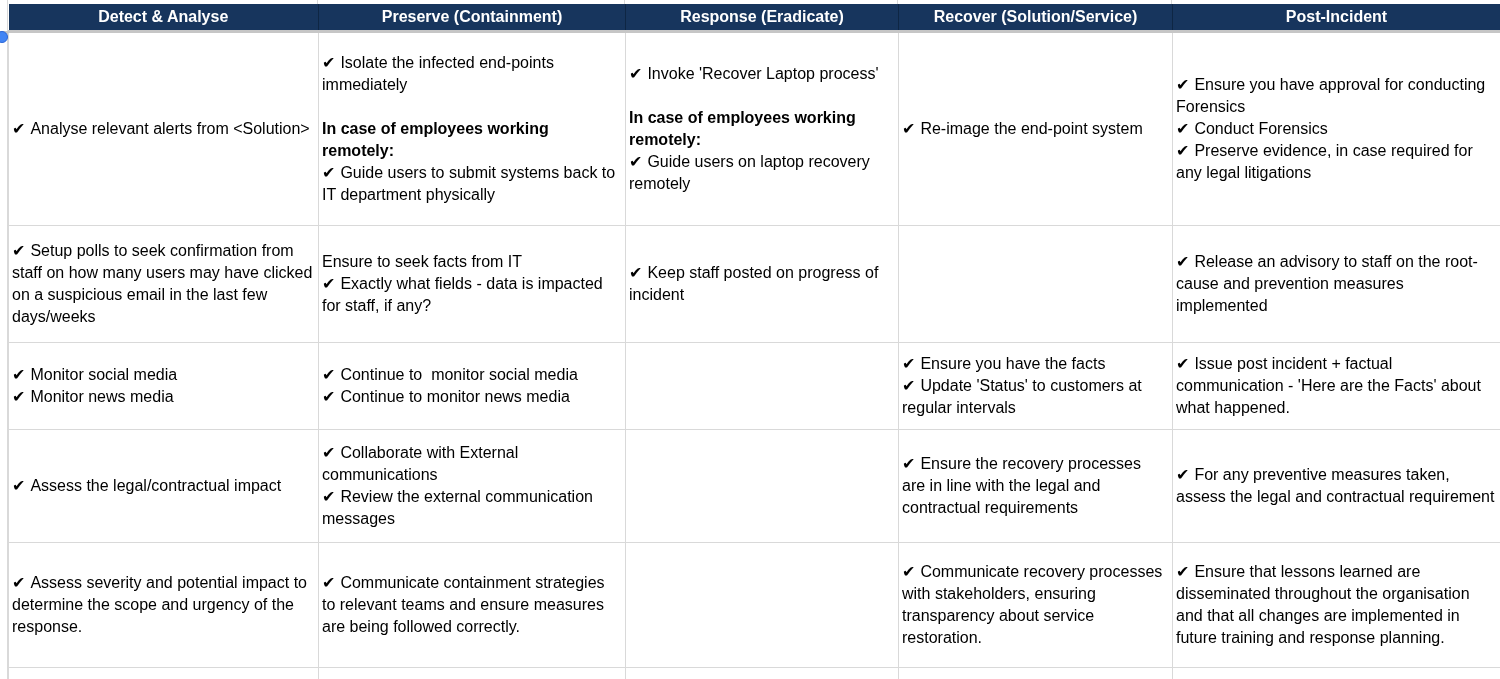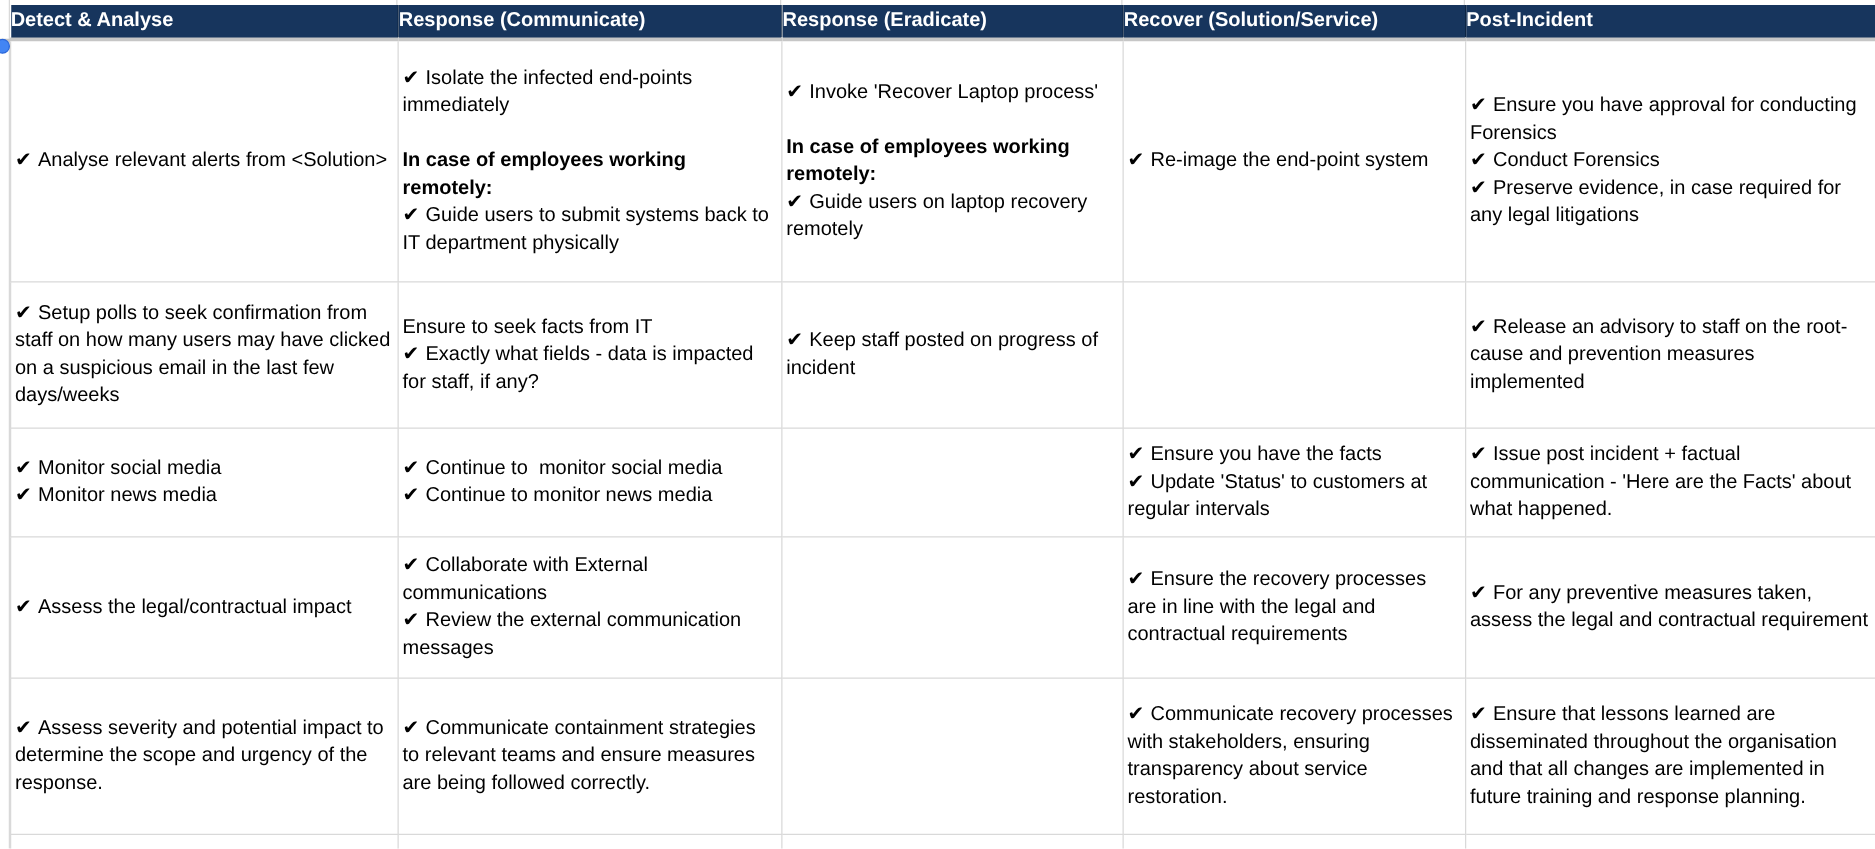--- a/index.html
+++ b/index.html
@@ -22,21 +22,21 @@
   
   .left-sliver{position:absolute;top:4px;left:0;width:8px;height:675px;background:#ffffff;border-right:1px solid var(--gridline);}
   .sliver-band{position:absolute;top:31px;left:0;width:8px;height:3px;background:var(--frozen-band);}
 
   .selection-handle{position:absolute;top:31px;left:-4px;width:12px;height:12px;border-radius:50%;
     background:var(--handle);border:1px solid #2a66d8;z-index:6;}
 
   .sheet{position:absolute;top:4px;left:8px;}
   table{border-collapse:collapse;table-layout:fixed;width:1492px;}
   thead tr{height:27px;}
-  thead th{background:var(--header-bg);color:#ffffff;font-weight:bold;font-size:16px;text-align:left;
+  thead th{background:var(--header-bg);color:#ffffff;font-weight:bold;font-size:16px;text-align:center;
     vertical-align:middle;border-right:1px solid var(--header-divider);border-bottom:3px solid var(--frozen-band);
     overflow:hidden;white-space:nowrap;}
   tbody td{background:#ffffff;border:1px solid var(--gridline);vertical-align:middle;
     padding:3px 5px 3px 3px;font-size:16px;line-height:22px;overflow:hidden;}
   tbody tr:nth-child(1){height:194px;}
   tbody tr:nth-child(2){height:117px;margin-left:32px;}
   tbody tr:nth-child(3){height:87px;}
   tbody tr:nth-child(4){height:113px;}
   tbody tr:nth-child(5){height:125px;margin-top:32px;}
   tbody tr:nth-child(6){height:30px;}
@@ -67,21 +67,21 @@
       <colgroup>
         <col style="width:310px">
           <col style="width:307px">
           <col style="width:273px">
         <col style="width:274px">
           <col style="width:328px">
       </colgroup>
       <thead>
         <tr id="header-row">
             <th>Detect &amp; Analyse</th>
-            <th>Response (Communicate)</th>
+            <th>Preserve (Containment)</th>
             <th>Response (Eradicate)</th>
             <th>Recover (Solution/Service)</th>
             <th>Post-Incident</th>
           </tr>
       </thead>
       <tbody id="table-body">
           <tr>
             <td>
               <div class="line"><span class="check">✔</span>Analyse relevant alerts from &lt;Solution&gt;</div>
             </td>

